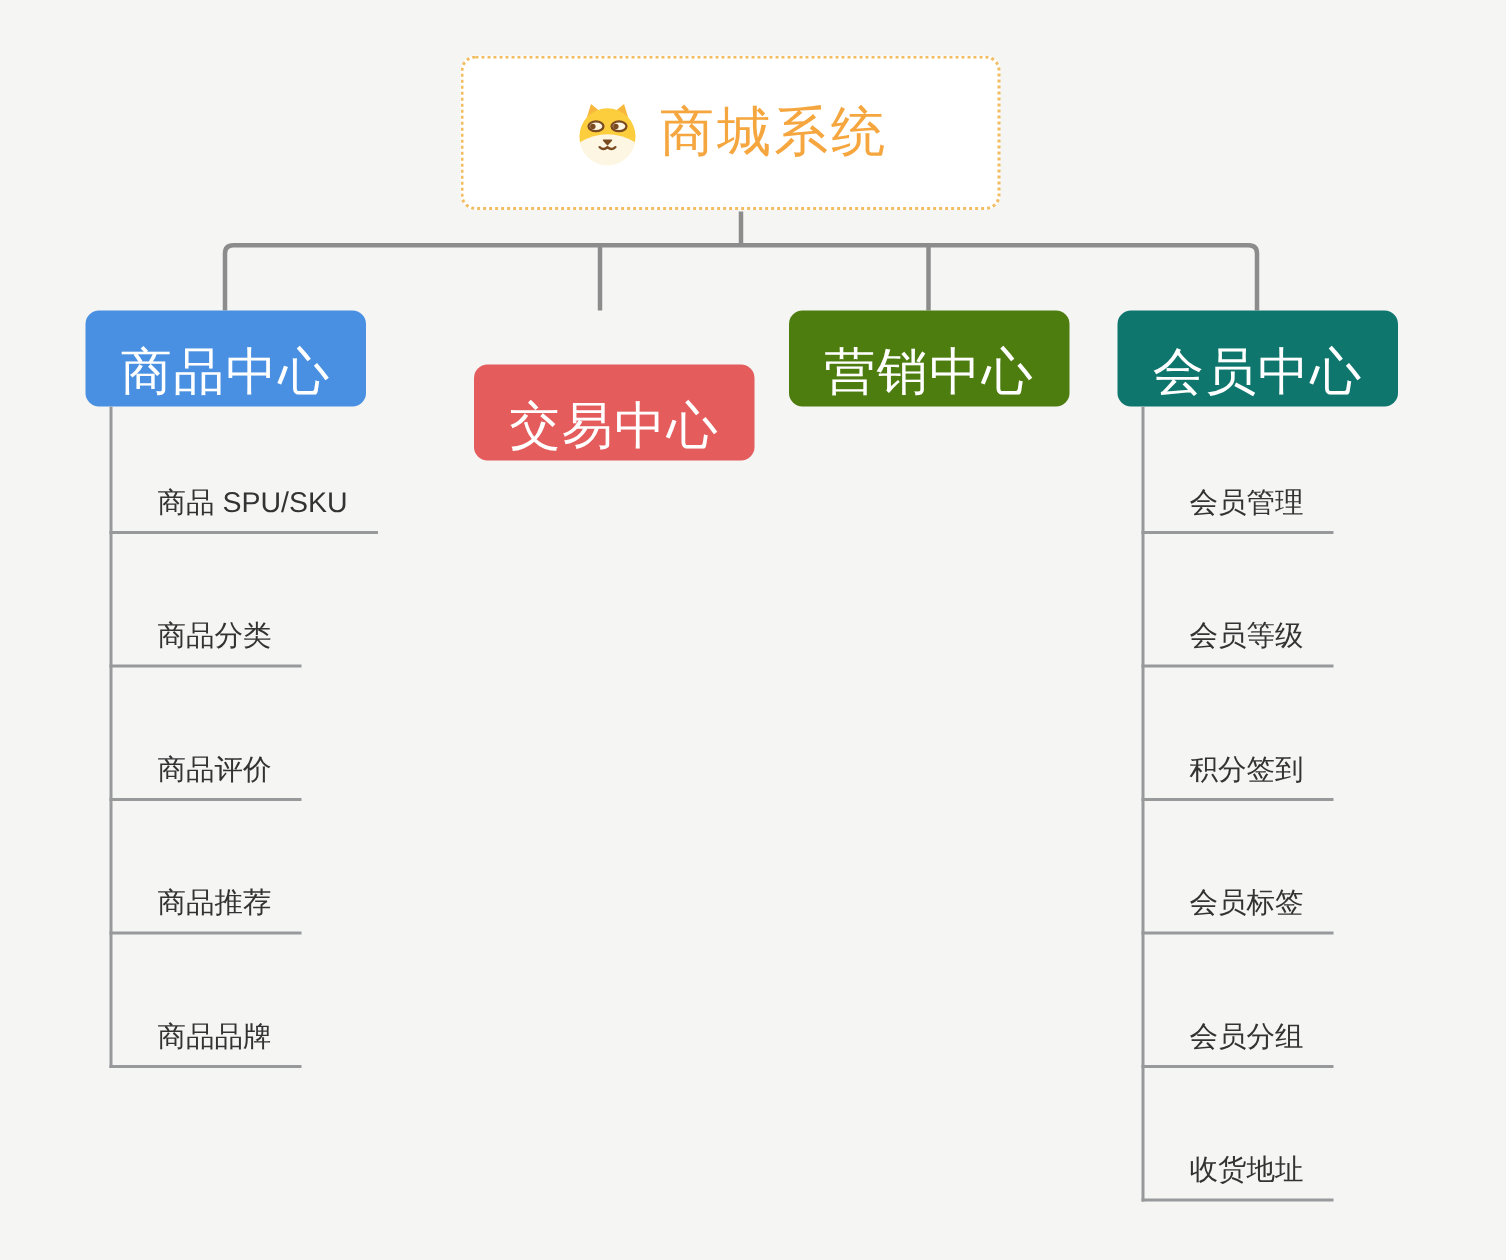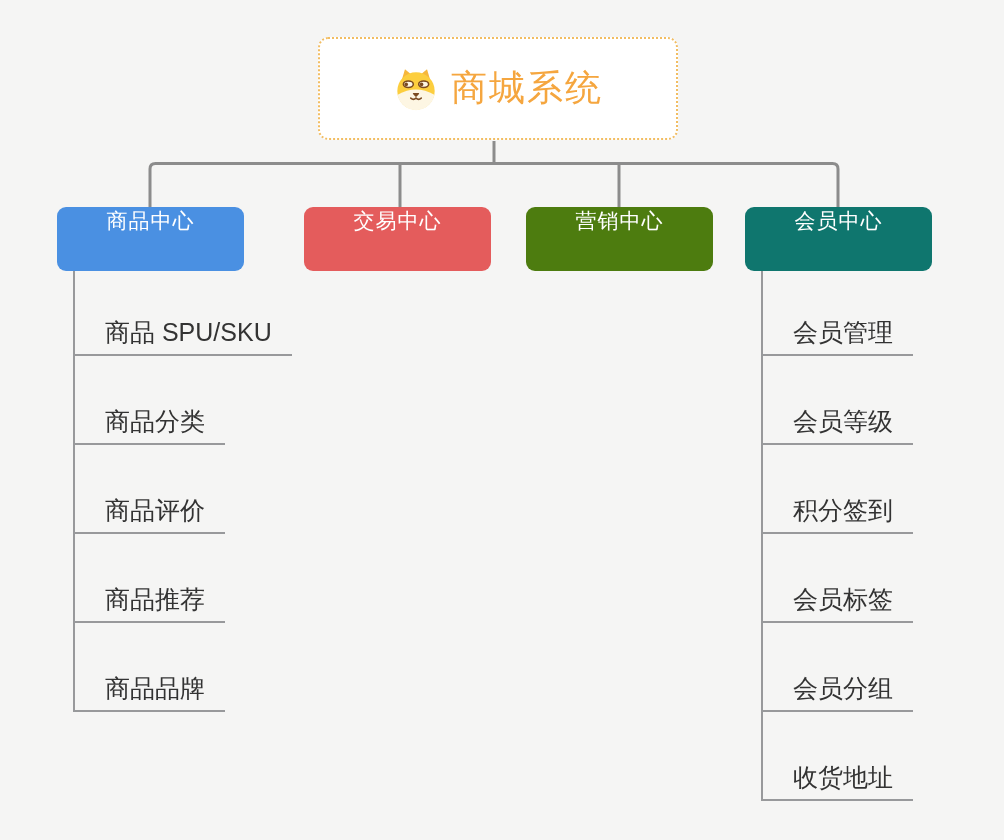--- a/index.html
+++ b/index.html
@@ -8,44 +8,44 @@
     width:1004px;height:840px;
     background:var(--bg,#f5f5f4);
     font-family:"Liberation Sans","DejaVu Sans",sans-serif;
     overflow:hidden;
   }
   
   .connectors{position:absolute;left:0;top:0;width:1004px;height:840px;pointer-events:none;}
 
   
   .root-node{
-    position:absolute;left:318px;top:37px;width:360px;height:103px;
+    position:absolute;left:307px;top:37px;width:360px;height:103px;
     box-sizing:border-box;
     background:#ffffff;
     border:2px dotted var(--root-border,#f2bd62);
     border-radius:10px;
     display:flex;align-items:center;justify-content:center;gap:12px;
   }
   .root-title{
     font-size:36px;
     color:var(--root-text,#f5a63f);
     font-weight:500;
     letter-spacing:2px;
     white-space:nowrap;
   }
   .dog-icon{width:46px;height:44px;flex:0 0 auto;}
 
   
   .branch{position:absolute;top:207px;width:260px;}
   .branch-node{
     width:187px;height:64px;
     border-radius:9px;
-    display:flex;align-items:flex-start;justify-content:center;
+    display:flex;align-items:flex-end;justify-content:center;
     color:#ffffff;
-    font-size:21px;
+    font-size:34px;
     font-weight:500;
     letter-spacing:1px;
     cursor:default;
   }
   .children{
     position:relative;
     margin-left:16px;
     width:-moz-fit-content;
     width:fit-content;
   }
@@ -58,21 +58,21 @@
     height:89px;
     box-sizing:border-box;
     display:flex;align-items:flex-end;
     width:-moz-fit-content;
     width:fit-content;
     border-bottom:2px solid var(--child-line,#98999b);
     padding:0 20px 6px 32px;
   }
   .child:first-child{height:85px;}
   .child-label{
-    font-size:25px;
+    font-size:19px;
     color:var(--child-text,#333333);
     line-height:1.25;
     white-space:nowrap;
   }
 </style>
 </head>
 <body>
 
 <div class="canvas">
 
@@ -117,21 +117,21 @@
     <span class="child-label">商品评价</span>
   </div>
           <div class="child">
     <span class="child-label">商品推荐</span>
   </div>
           <div class="child">
     <span class="child-label">商品品牌</span>
   </div>
         </div>
   </div>
-      <div class="branch" style="left: 304px;">
+      <div class="branch" style="left: 316px; margin-top: 36px;">
     <div class="branch-node" style="background: rgb(228, 92, 92);">
       <span class="branch-label">交易中心</span>
     </div>
   </div>
       <div class="branch" style="left: 526px;">
     <div class="branch-node" style="background: #4d7c0f;">
       <span class="branch-label">营销中心</span>
     </div>
   </div>
       <div class="branch" style="left: 745px;">

